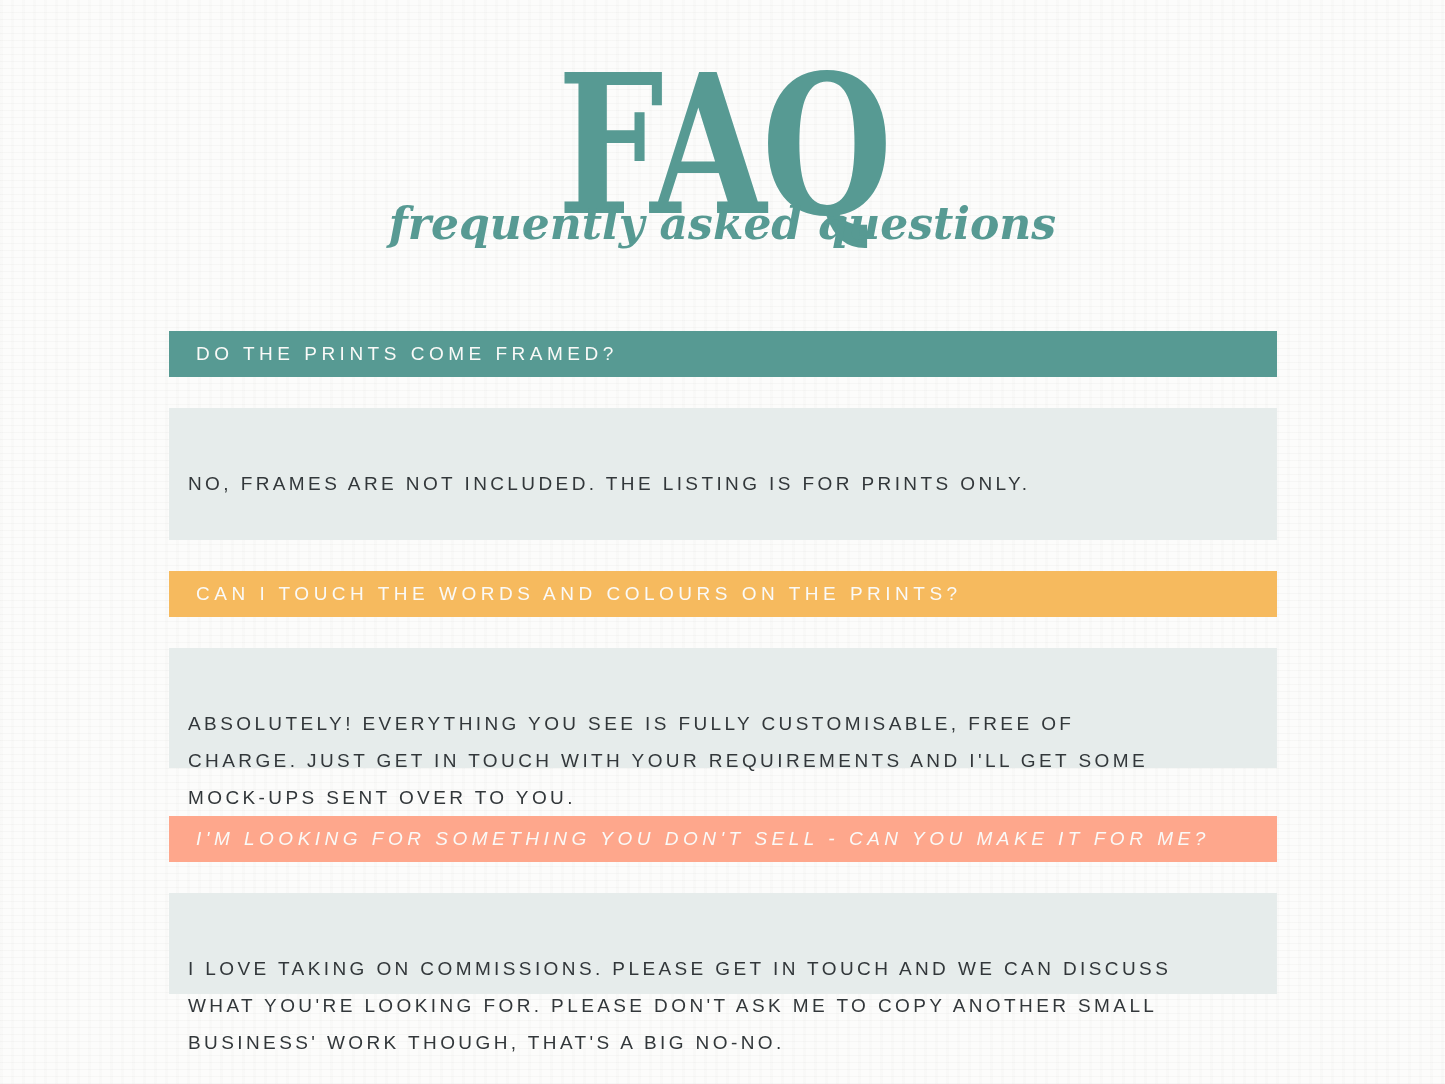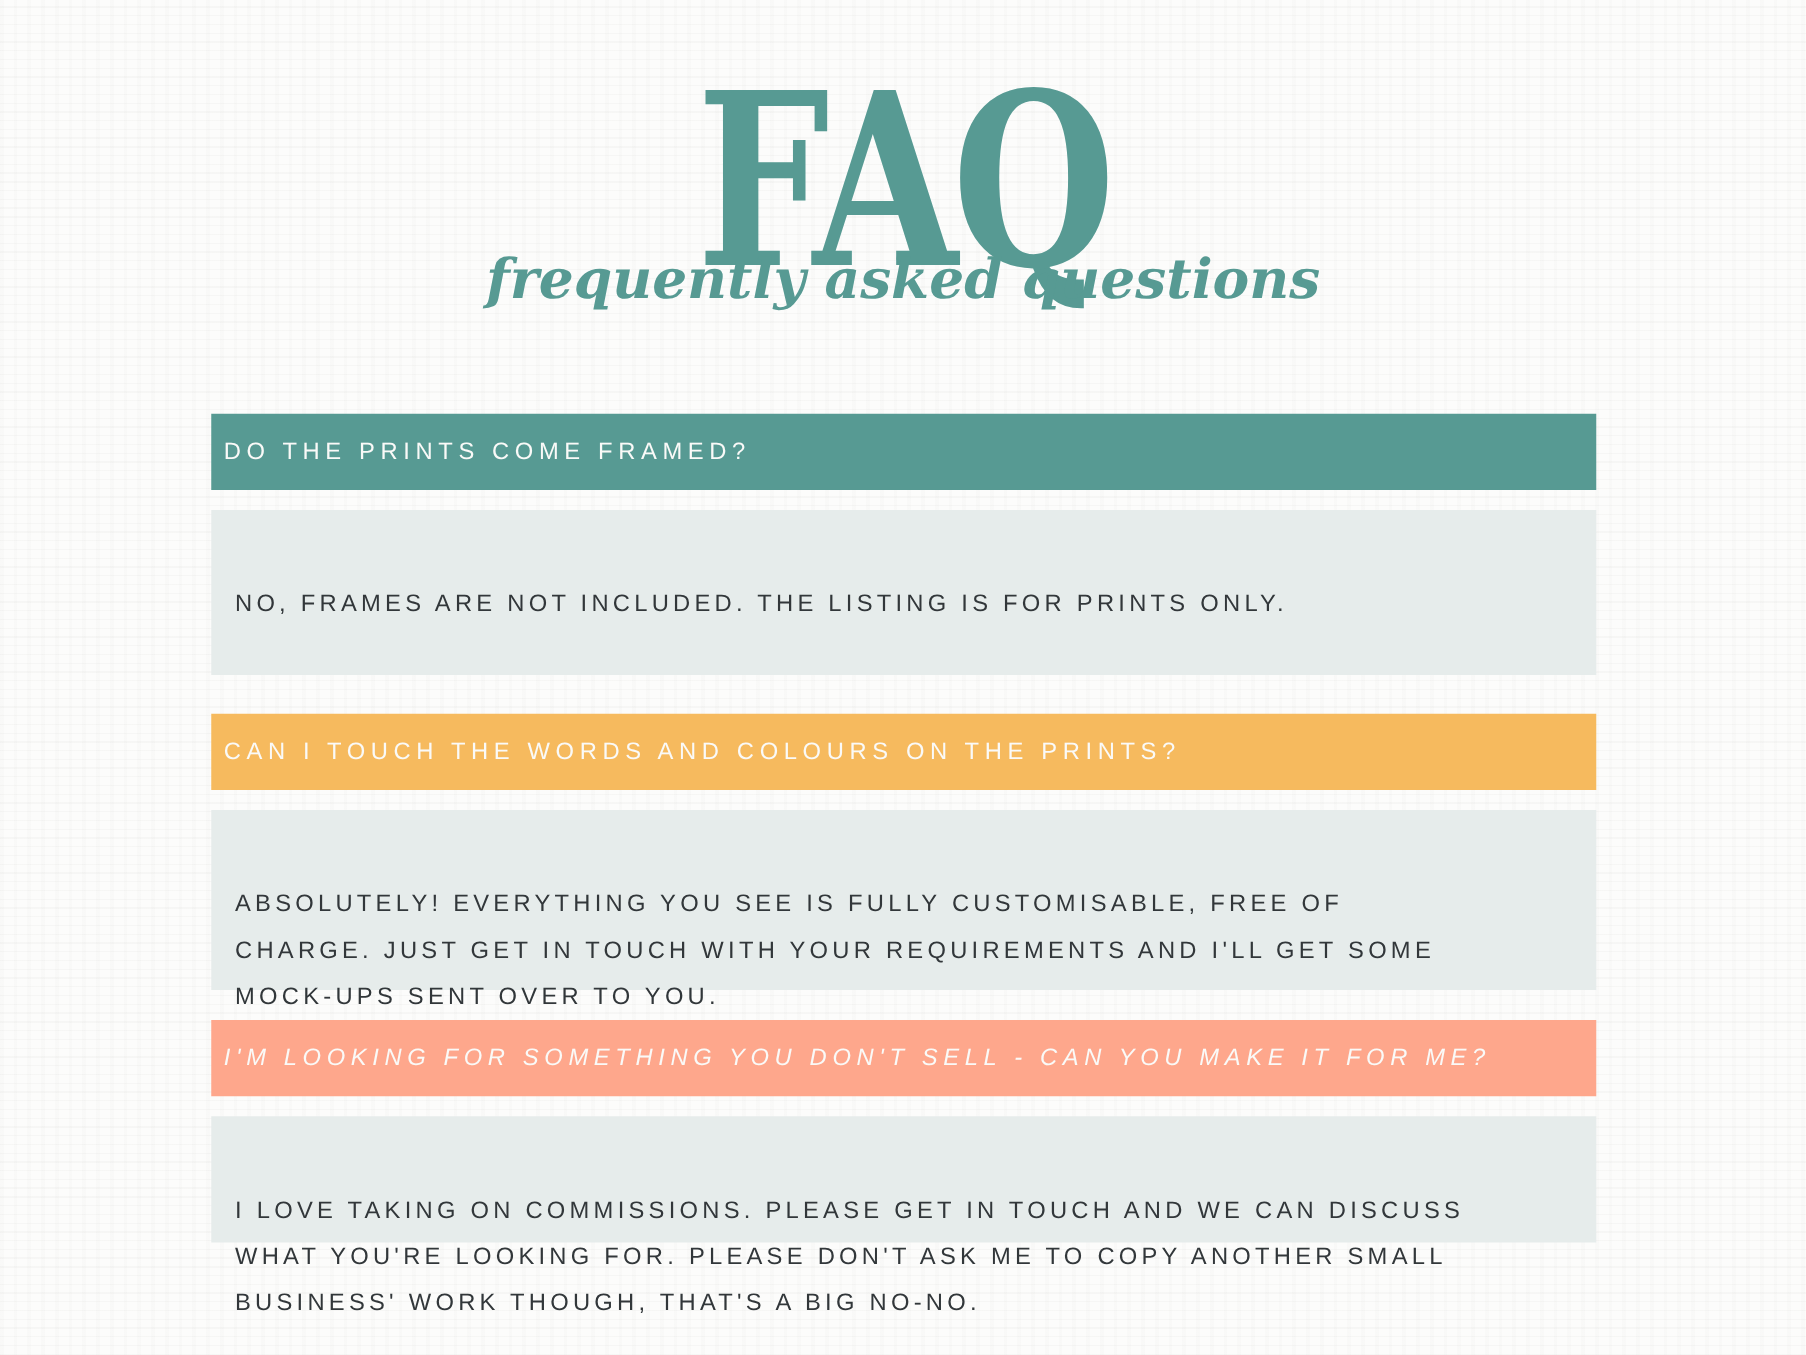--- a/index.html
+++ b/index.html
@@ -45,25 +45,25 @@
     font-size: 44px;
     line-height: 1.1;
     color: #579a93;
     letter-spacing: 0px;
   }
 
   .qa-header {
     position: absolute;
     left: 169px;
     width: 1108px;
-    height: 61px;
+    height: 46px;
     box-sizing: border-box;
     display: flex;
     align-items: center;
-    padding: 0 10px;
+    padding: 0 27px;
     color: #fafaf8;
     font-size: 19px;
     font-weight: 400;
     letter-spacing: 4.5px;
     text-align: center;
   }
 
   .qa-answer {
     position: absolute;
     left: 169px;
@@ -75,21 +75,21 @@
     font-size: 19px;
     font-weight: 400;
     letter-spacing: 3.4px;
     line-height: 37px;
     white-space: pre-line;
   }
 
   #qa-header-1 { top: 331px; }
   #qa-answer-1 { top: 408px; height: 132px; }
   #qa-header-2 { top: 571px; }
-  #qa-answer-2 { top: 648px; height: 144px; }
+  #qa-answer-2 { top: 648px; height: 120px; }
   #qa-header-3 { top: 816px; }
   #qa-answer-3 { top: 893px; height: 101px; }
 </style>
 </head>
 <body>
 
 <div class="faq-title" style="color: rgb(87, 154, 147);">FAQ</div>
 
 <div class="faq-subtitle" style="color: rgb(87, 154, 147);">frequently asked questions</div>
 

